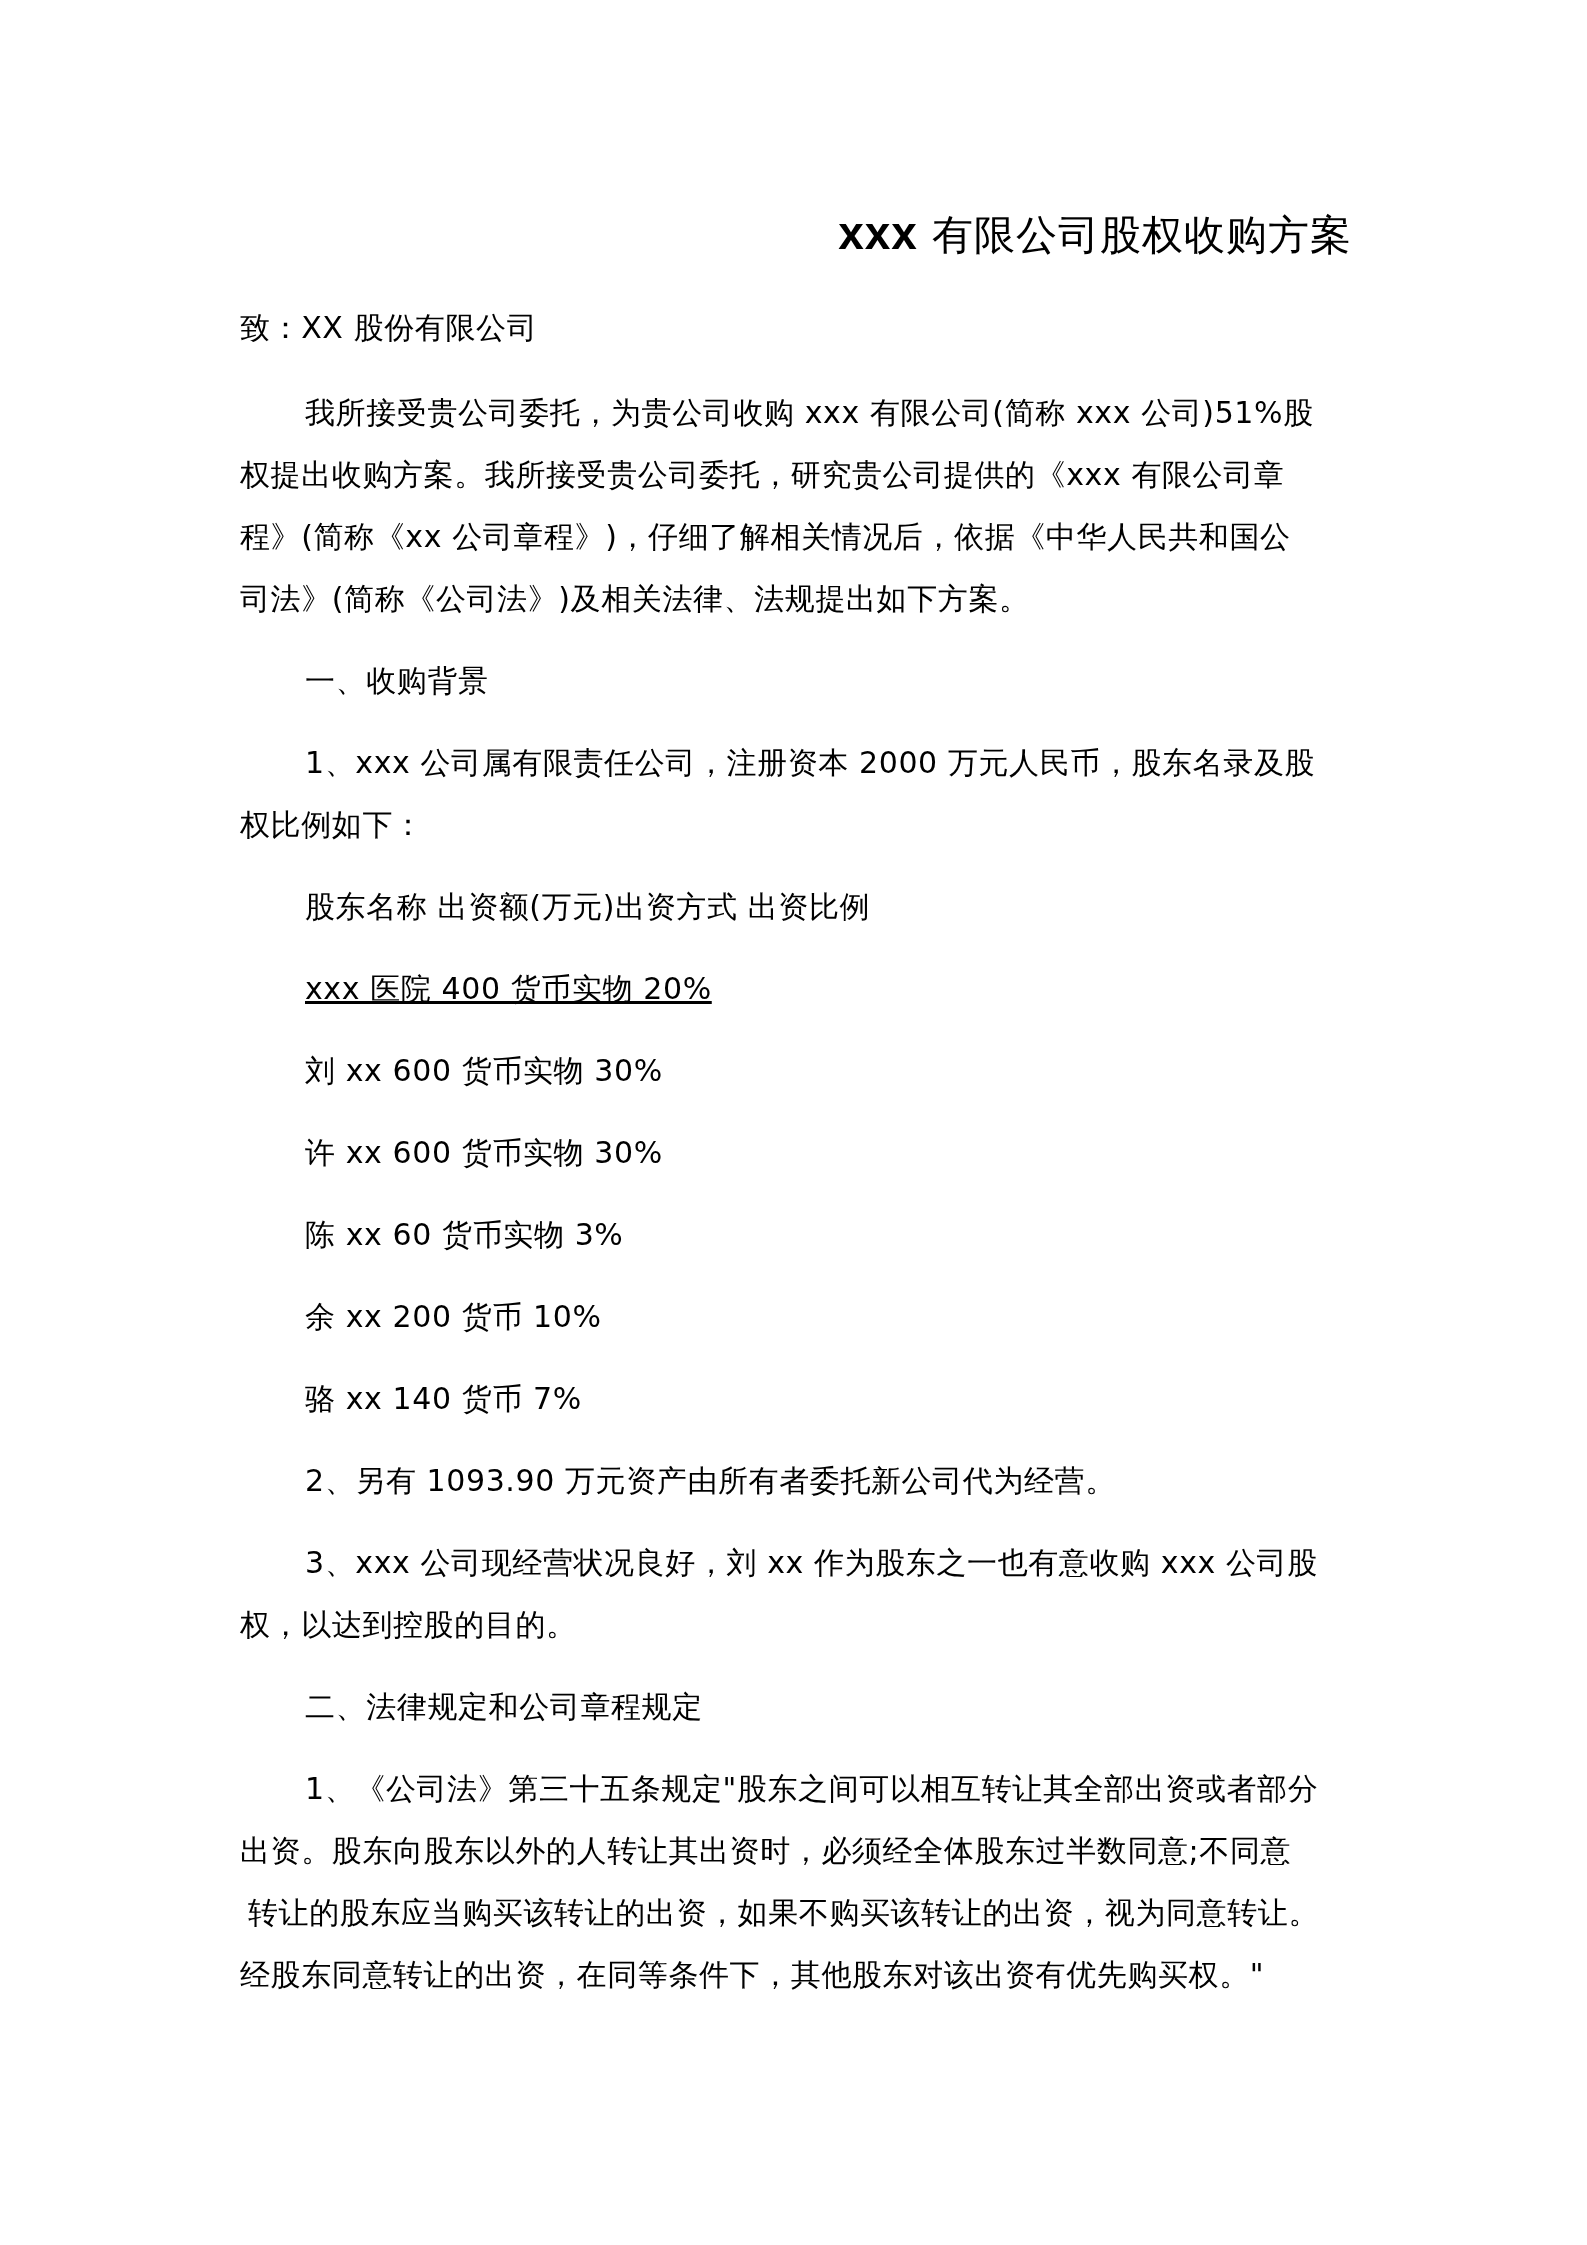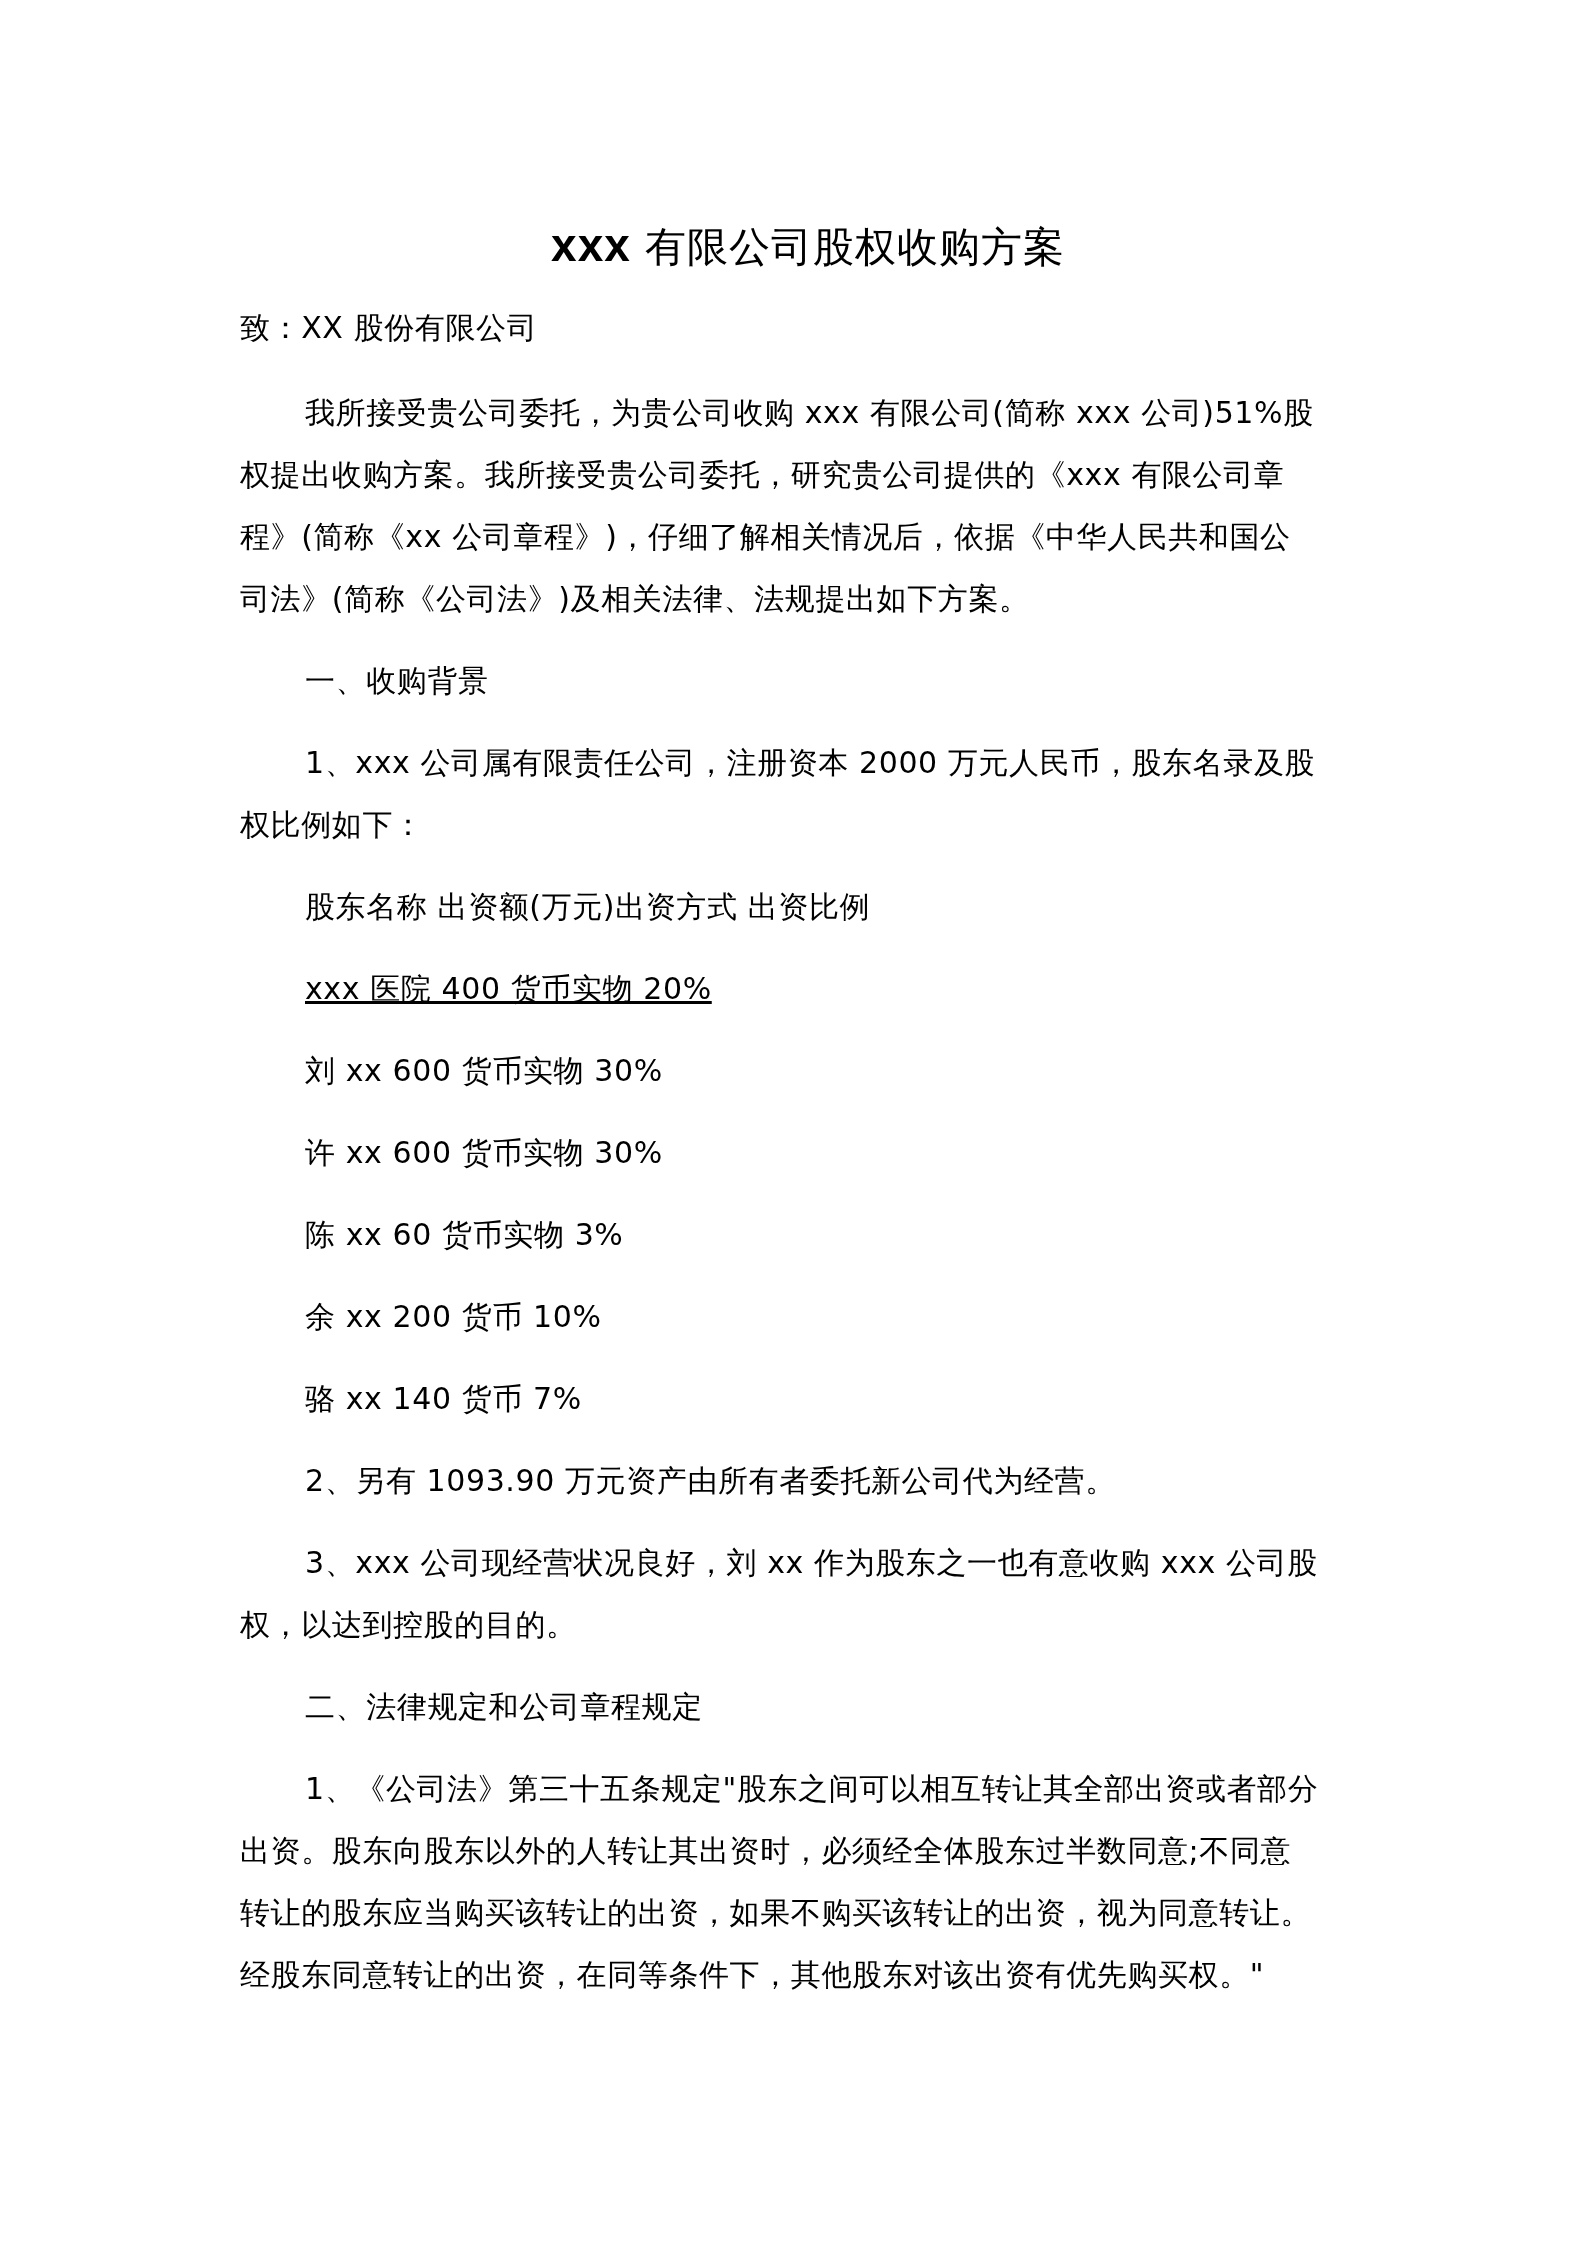--- a/index.html
+++ b/index.html
@@ -19,25 +19,25 @@
       position: absolute;
       left: 240px;
       top: 0;
       width: 1112px;
     }
     .title {
       position: absolute;
       left: 0;
       width: 100%;
       top: 205px;
-      text-align: center;
+      text-align: right;
       font-size: 41px;
       line-height: 56px;
       letter-spacing: 1px;
-      margin: 12px;
+      margin: 0;
       font-weight: normal;
     }
     .title .title-prefix {
       font-weight: bold;
       font-family: "Liberation Sans", "DejaVu Sans", sans-serif;
       font-size: 46px;
     }
     .line {
       position: absolute;
       left: 0;
@@ -82,16 +82,16 @@
 
   <p class="line indent" style="top:1460px;">2、另有 1093.90 万元资产由所有者委托新公司代为经营。</p>
 
   <p class="line indent" style="top:1542px;">3、xxx 公司现经营状况良好，刘 xx 作为股东之一也有意收购 xxx 公司股</p>
   <p class="line" style="top:1604px;">权，以达到控股的目的。</p>
 
   <p class="line indent" style="top:1686px;text-align:center;">二、法律规定和公司章程规定</p>
 
   <p class="line indent" style="top:1768px;">1、《公司法》第三十五条规定"股东之间可以相互转让其全部出资或者部分</p>
   <p class="line" style="top:1830px;">出资。股东向股东以外的人转让其出资时，必须经全体股东过半数同意;不同意</p>
-  <p class="line" style="top:1892px;">转让的股东应当购买该转让的出资，如果不购买该转让的出资，视为同意转让。</p>
+  <p class="line" style="top:1892px;margin-left:8px;">转让的股东应当购买该转让的出资，如果不购买该转让的出资，视为同意转让。</p>
   <p class="line" style="top:1954px;">经股东同意转让的出资，在同等条件下，其他股东对该出资有优先购买权。"</p>
 
 </div>
 
 </body></html>

